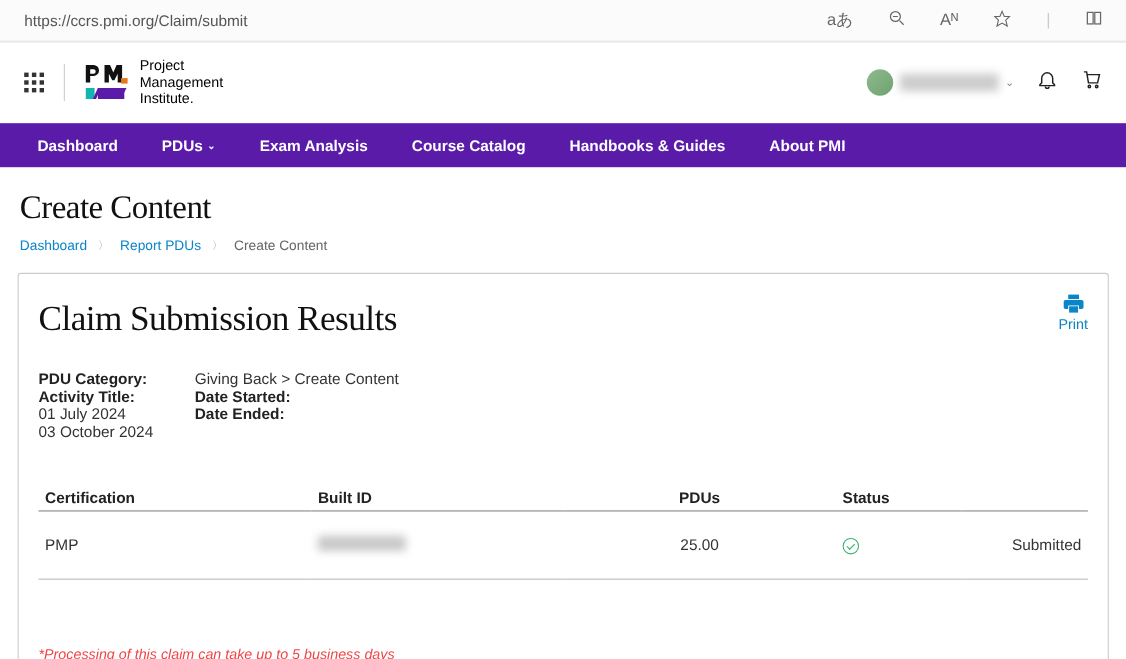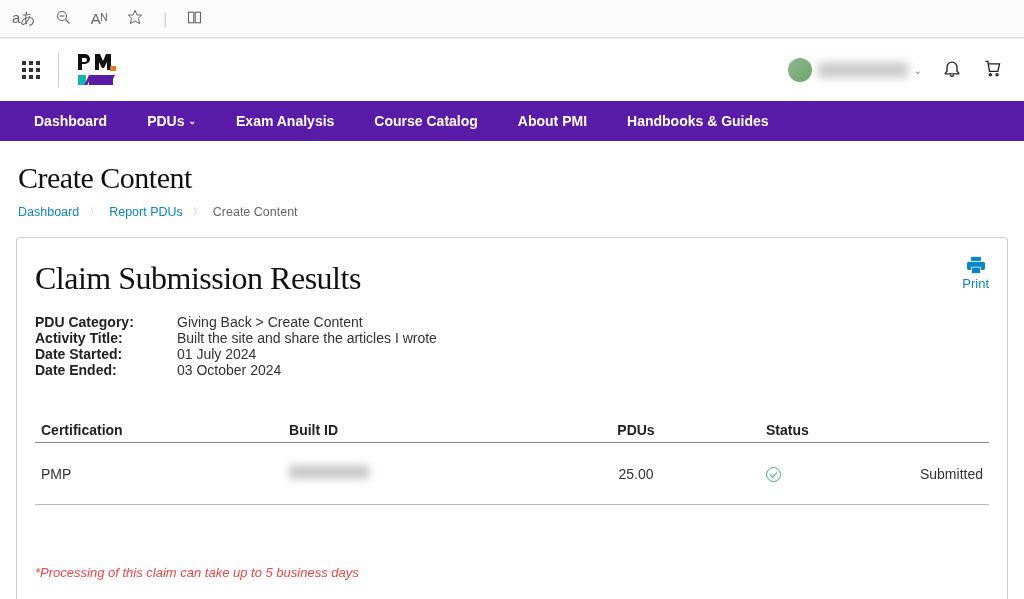--- a/index.html
+++ b/index.html
@@ -18,21 +18,21 @@
       padding: 0 12px;
     }
     .url-bar {
       flex: 1;
       padding-left: 10px;
       color: #555;
       font-size: 14px;
     }
     .browser-icons {
       display: flex;
-      gap: 20px;
+      gap: 32px;
       align-items: center;
       padding-right: 10px;
     }
     .browser-icon { color: #666; font-size: 15px; }
     .header {
       display: flex;
       align-items: center;
       padding: 14px 22px;
       border-top: 1px solid #eee;
     }
@@ -101,21 +101,21 @@
       border: 1px solid #ccc;
       border-radius: 3px;
       padding: 22px 18px;
       position: relative;
     }
     .card-title {
       font-size: 32px;
       font-weight: 400;
       color: #111;
       letter-spacing: -0.5px;
-      margin-bottom: 17px;
+      margin-bottom: 28px;
       font-family: Georgia, "Times New Roman", serif;
     }
     .print-link {
       position: absolute;
       top: 18px; right: 18px;
       text-align: center;
       color: #0a85c7;
       font-size: 13px;
       margin-left: 46px;
     }
@@ -171,20 +171,21 @@
       border-left: 1.5px solid #3bb371;
       border-bottom: 1.5px solid #3bb371;
       transform: rotate(-45deg);
     }
     .footnote { font-size: 13px; color: #ef4444; font-style: italic; }
   </style>
 </head>
 <body>
 
 <div class="browser-bar">
+  <div class="url-bar">https://ccrs.pmi.org/Claim/submit</div>
   <div class="browser-icons">
     <span class="browser-icon">aあ</span>
     <span class="browser-icon">
       <svg width="15" height="15" viewBox="0 0 20 20" fill="none" stroke="#666" stroke-width="1.5">
         <circle cx="8" cy="8" r="6"></circle>
           <line x1="13" y1="13" x2="18" y2="18"></line>
           <line x1="5" y1="8" x2="11" y2="8"></line>
       </svg>
     </span>
     <span class="browser-icon">Aᴺ</span>
@@ -233,20 +234,25 @@
           <rect x="12" y="22" width="24" height="10" fill="#5a1ba9" mask="url(#stripe)"></rect>
         </g>
         <g fill="#5a1ba9">
           <polygon points="12,22 15,22 10,32 7,32" transform="translate(5,0)"></polygon>
           <polygon points="12,22 15,22 10,32 7,32" transform="translate(11,0)"></polygon>
           <polygon points="12,22 15,22 10,32 7,32" transform="translate(17,0)"></polygon>
           <polygon points="12,22 15,22 10,32 7,32" transform="translate(23,0)"></polygon>
         </g>
       </svg>
     </div>
+    <div class="logo-text">
+      <div>Project</div>
+      <div>Management</div>
+      <div>Institute.</div>
+    </div>
   </div>
   <div class="header-right">
     <div class="user-area">
       <span class="avatar"></span>
       <span class="user-name-blur"></span>
       <span class="chevron-down">⌄</span>
     </div>
     <span class="bell">
       <svg width="20" height="20" viewBox="0 0 24 24" fill="none" stroke="#222" stroke-width="1.6">
         <path d="M18 16v-5a6 6 0 10-12 0v5l-2 2v1h16v-1l-2-2z"></path>
@@ -264,22 +270,22 @@
 </div>
 
 <div class="navbar">
   <div class="nav-item">Dashboard</div>
   <div class="nav-item">
     <span>PDUs</span>
     <span class="nav-chevron">⌄</span>
   </div>
   <div class="nav-item">Exam Analysis</div>
   <div class="nav-item">Course Catalog</div>
+  <div class="nav-item">Handbooks &amp; Guides</div>
   <div class="nav-item">About PMI</div>
-  <div class="nav-item">Handbooks &amp; Guides</div>
 </div>
 
 <div class="page-title">Create Content</div>
 
 <div class="breadcrumbs">
   <a href="#">Dashboard</a>
   <span class="sep">〉</span>
   <a href="#">Report PDUs</a>
   <span class="sep">〉</span>
   <span class="current">Create Content</span>
@@ -295,21 +301,20 @@
     <span>Print</span>
   </div>
 
   <div class="card-title">Claim Submission Results</div>
 
   <div class="details-grid">
     <div class="label">PDU Category:</div>
     <div class="value">Giving Back &gt; Create Content</div>
 
     <div class="label">Activity Title:</div>
-    <div class="value">Built the site and share the articles I wrote</div>
 
     <div class="label">Date Started:</div>
     <div class="value">01 July 2024</div>
 
     <div class="label">Date Ended:</div>
     <div class="value">03 October 2024</div>
   </div>
 
   <table class="claims-table">
     <thead>

